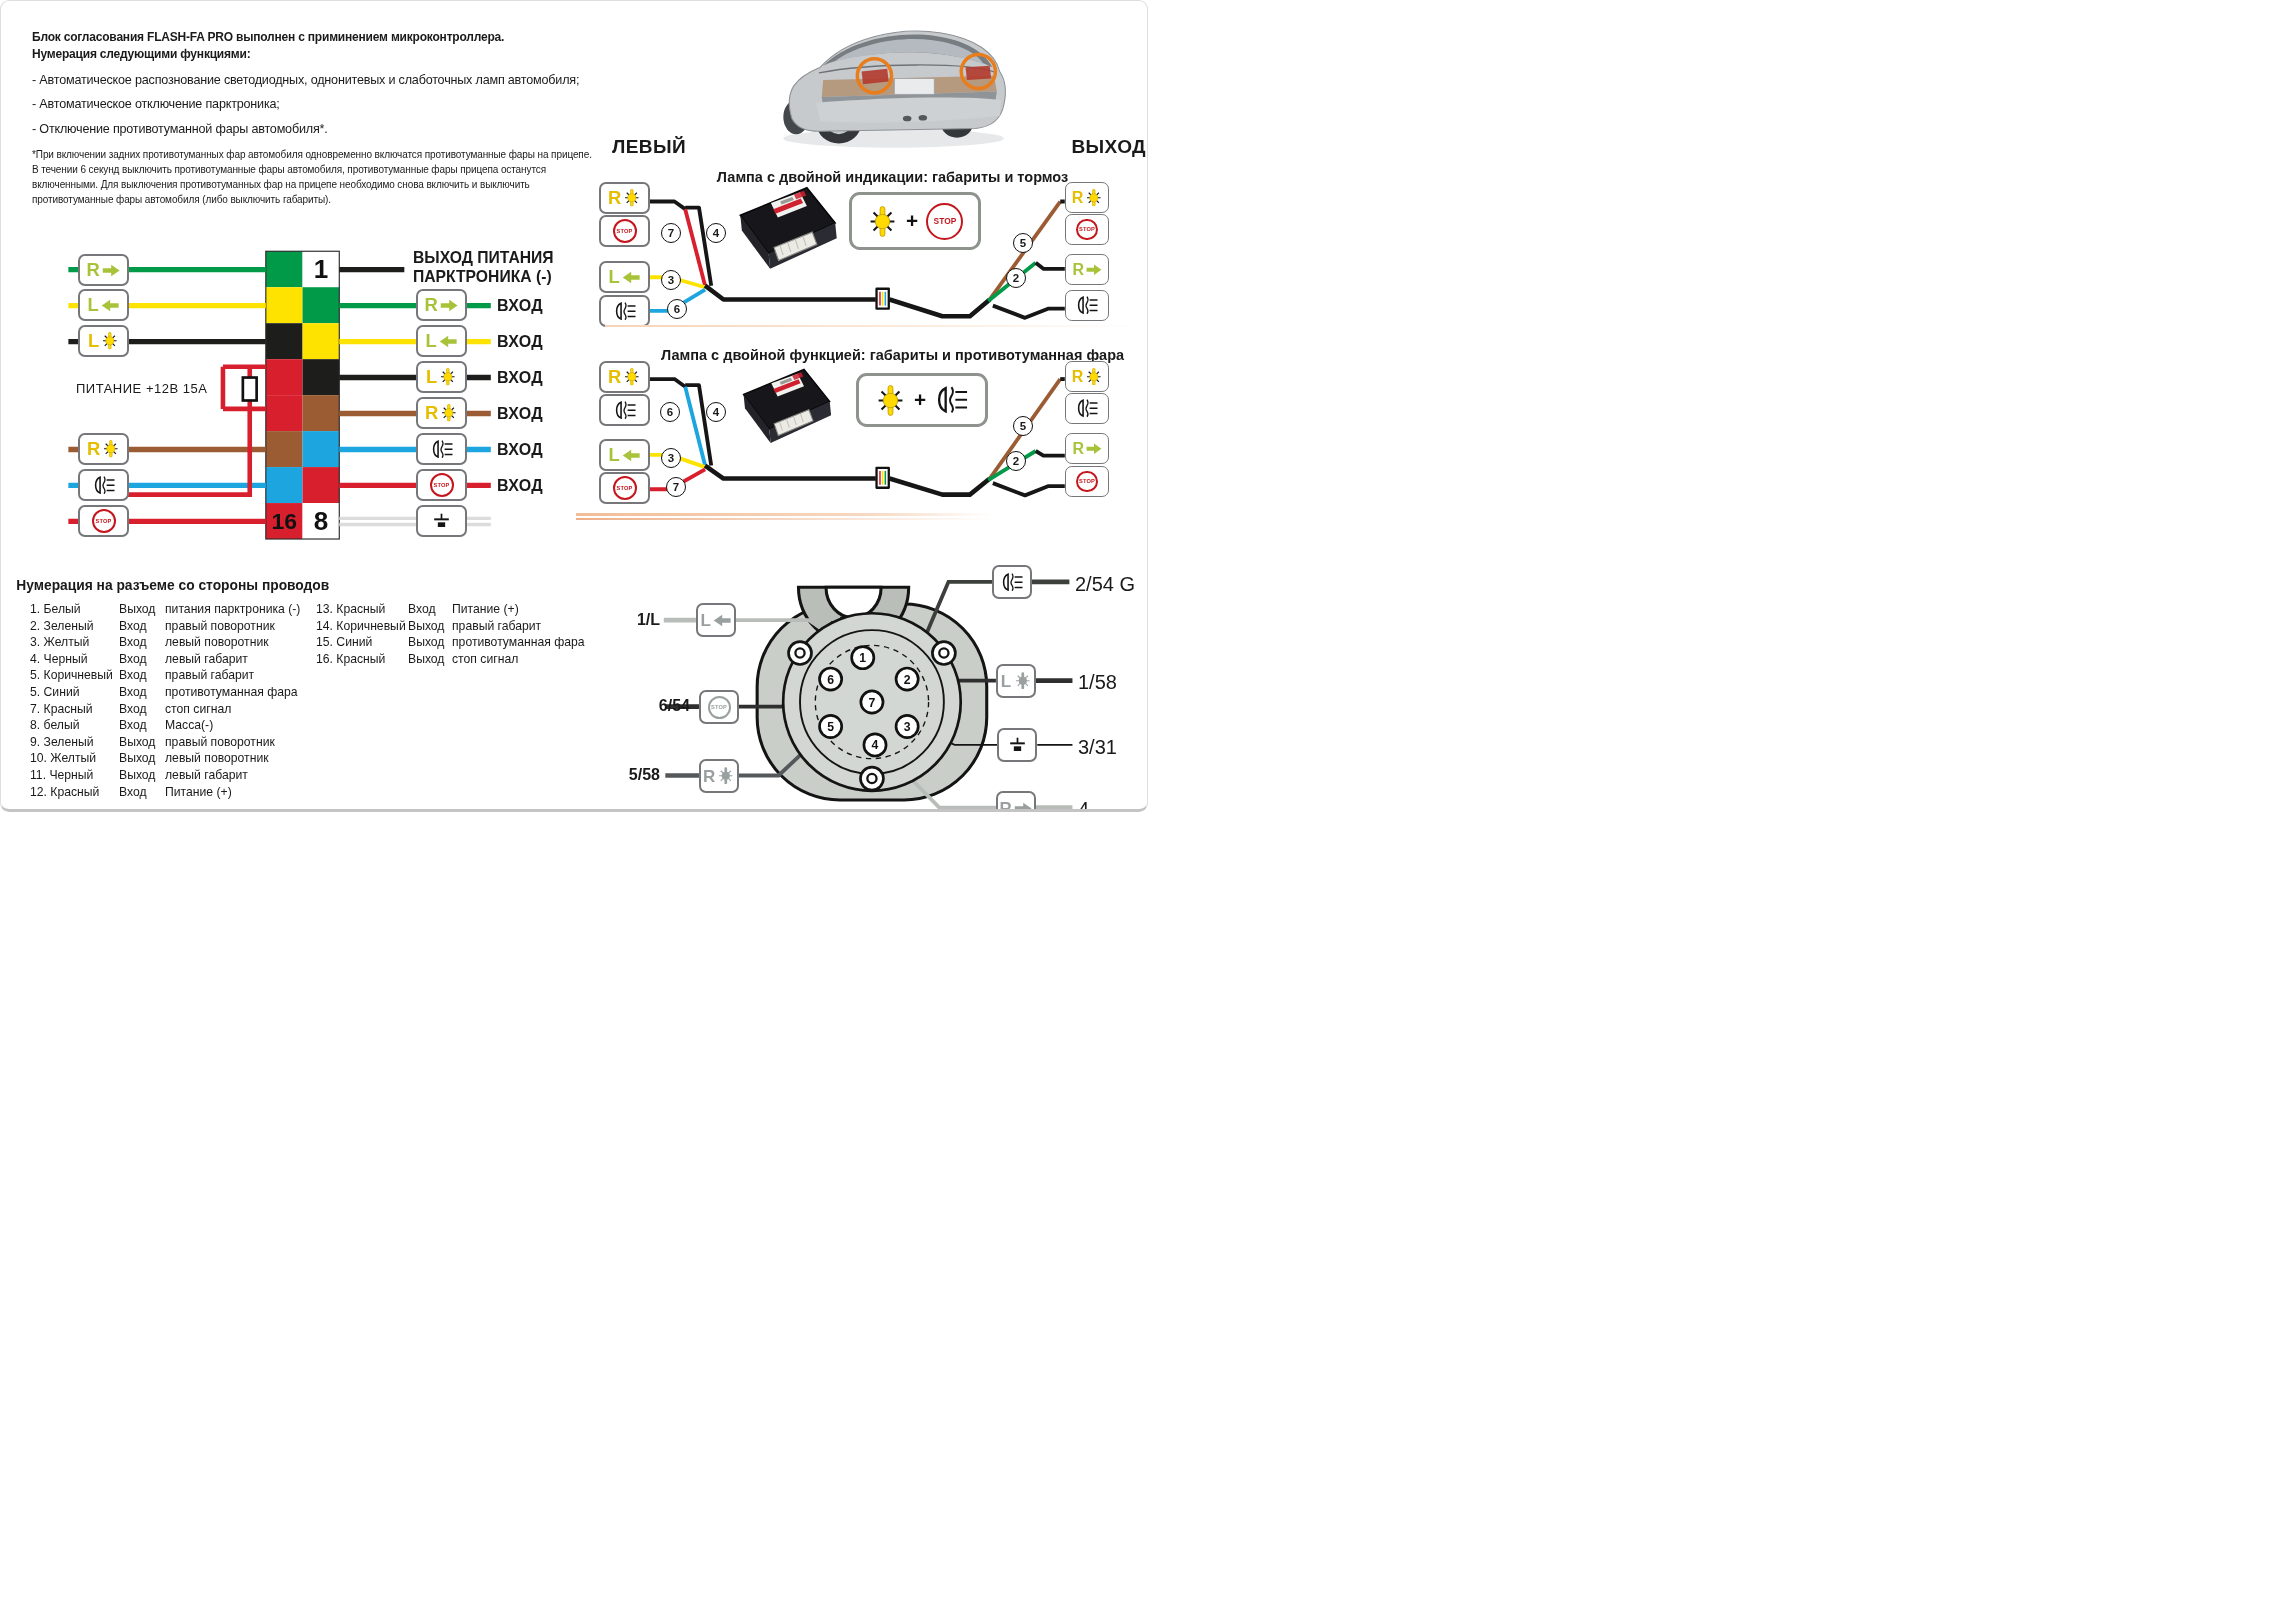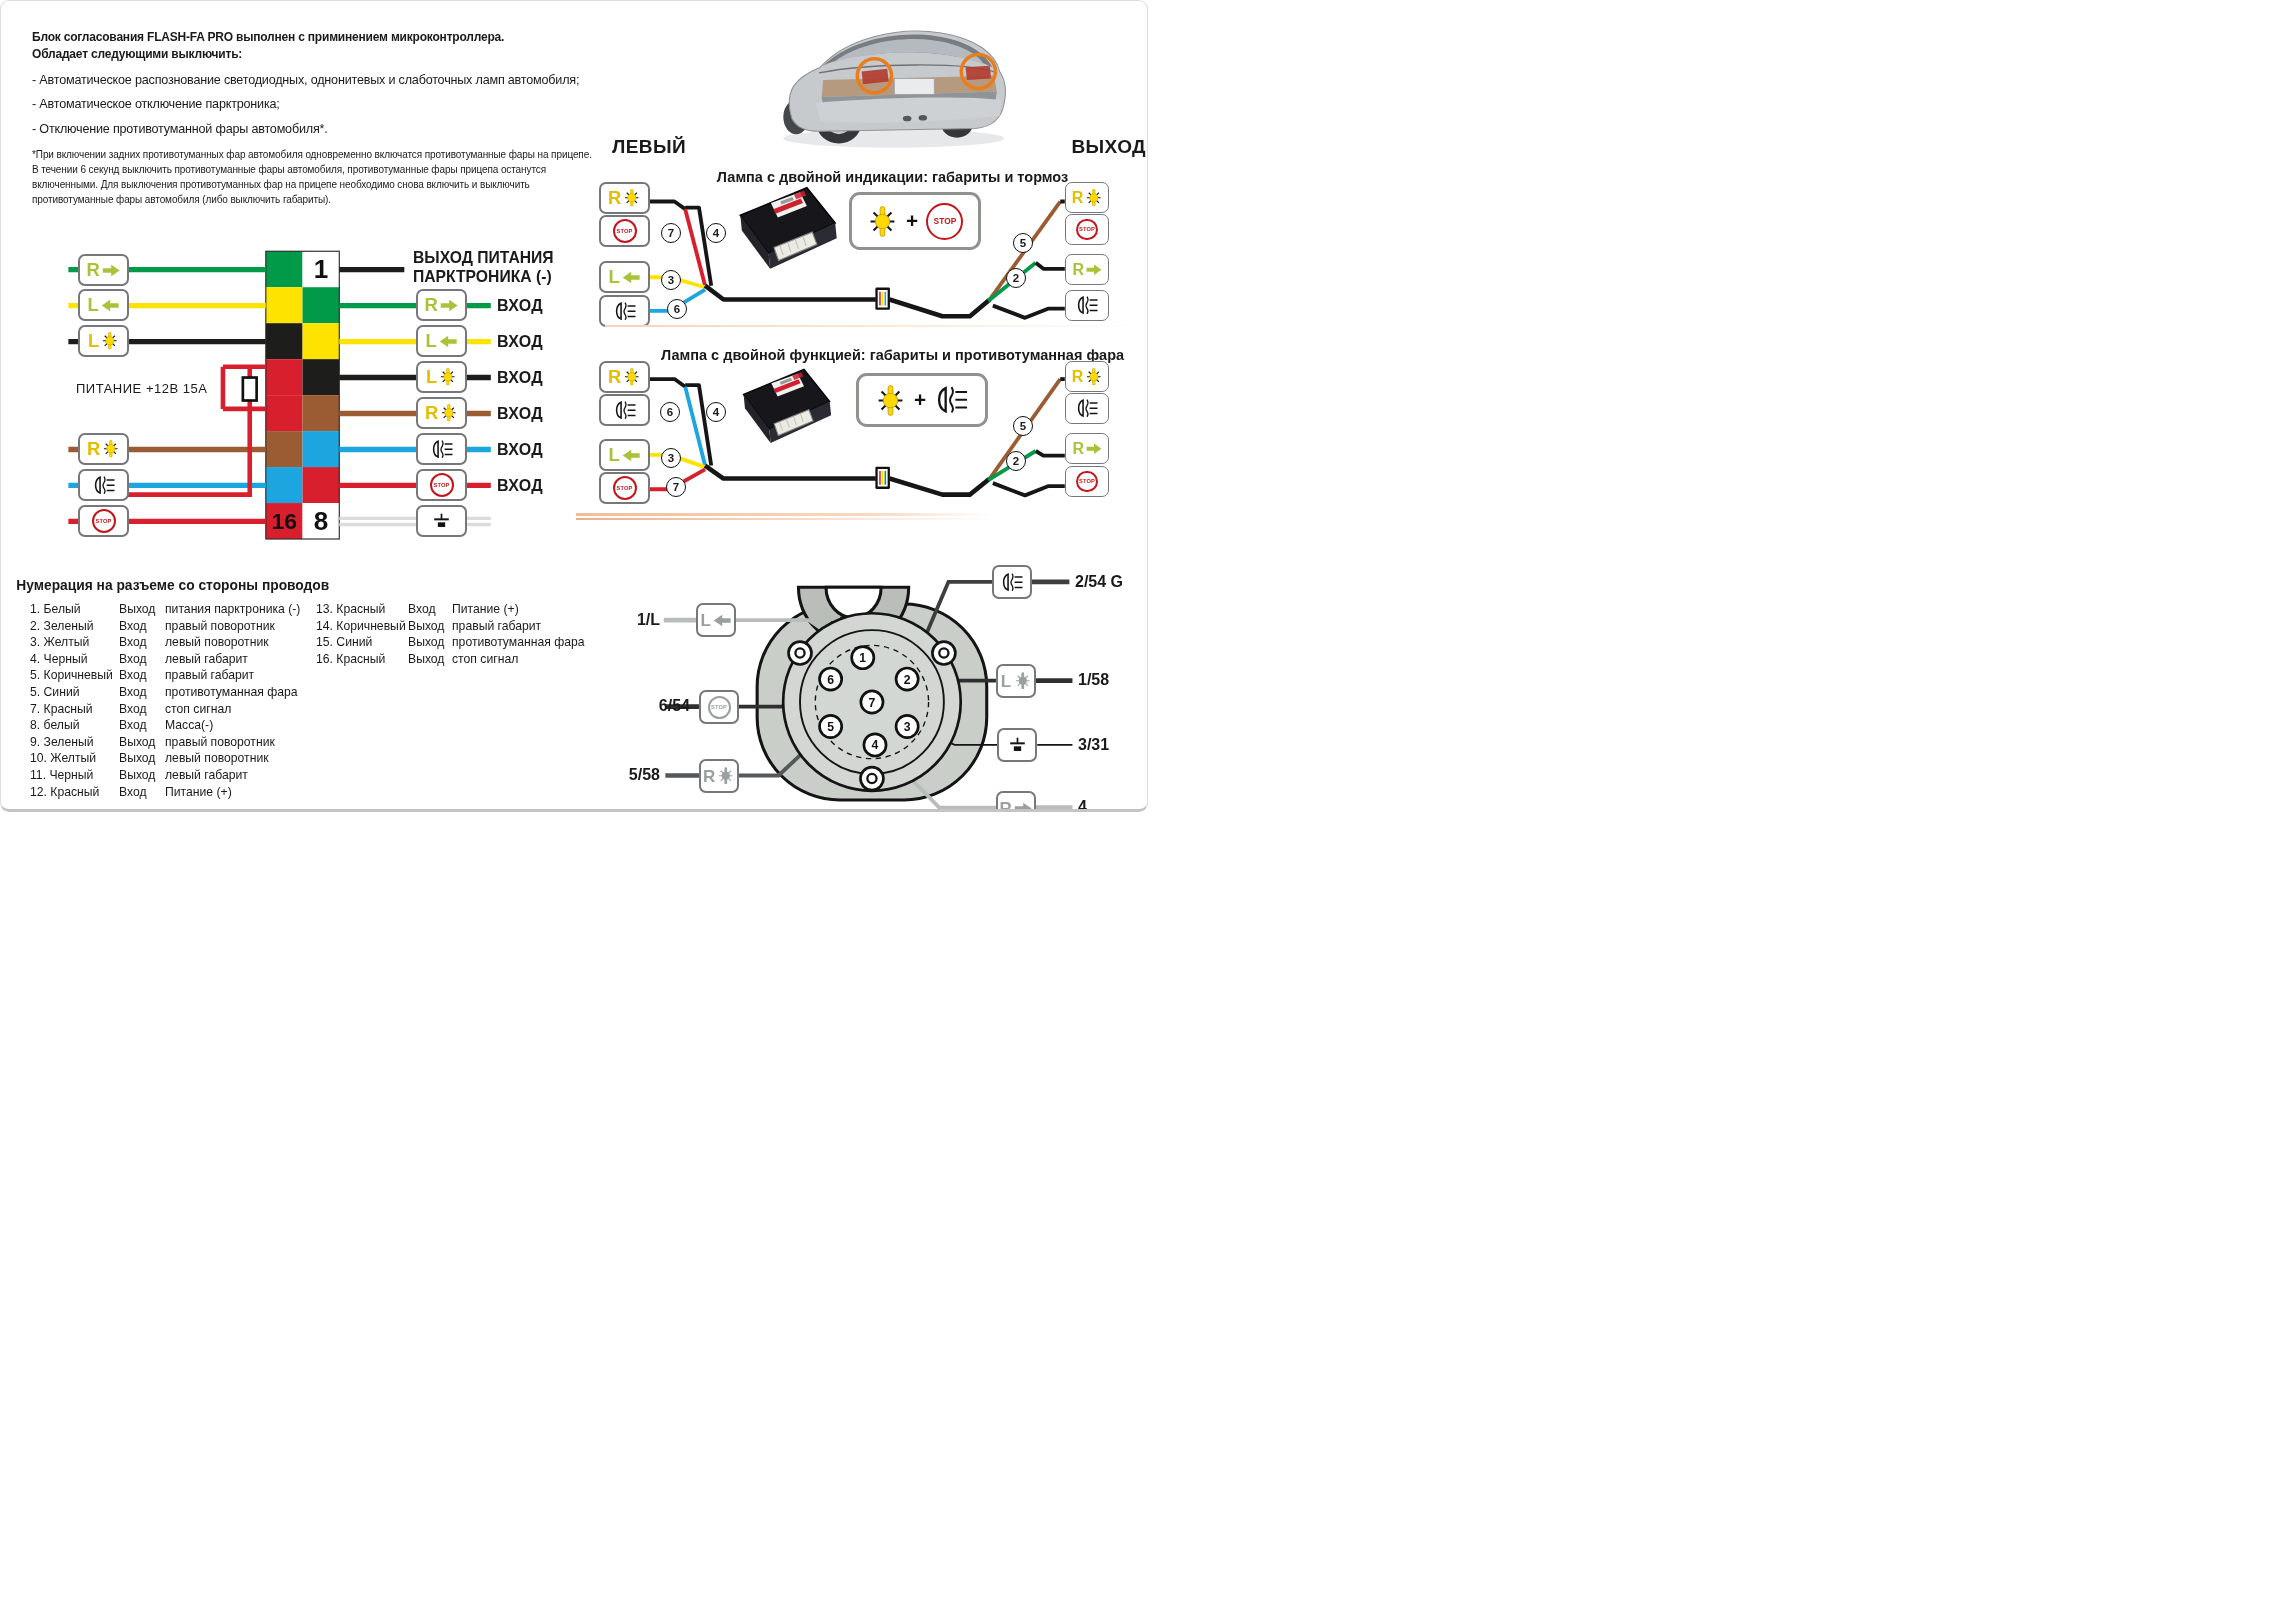--- a/index.html
+++ b/index.html
@@ -46,21 +46,21 @@
   .side{position:absolute;font-weight:bold;font-size:19px;letter-spacing:0.4px;z-index:2}
   .dtitle{position:absolute;left:635px;width:513px;text-align:center;font-weight:bold;font-size:14.5px;z-index:2}
   .lamp{position:absolute;border:3.1px solid #8e938e;border-radius:10.7px;background:#fff;display:flex;
         align-items:center;justify-content:center;gap:8.4px;z-index:2}
   .lamp .sunL{width:31px;height:31px}
   .lamp .plus{font-size:20.7px;font-weight:bold;color:#111}
   .srL{width:37px;height:37px;border:2.7px solid #c4161c;border-radius:50%;display:flex;align-items:center;justify-content:center;flex:none}
   .srL span{font-size:8.4px;font-weight:bold;color:#c4161c}
   .lamp .fgL{width:35px;height:27.5px;color:#141414}
   .cl-l{position:absolute;width:55px;text-align:right;font-weight:bold;font-size:16px;z-index:2}
-  .cl-r{position:absolute;font-weight:bold;font-size:16px;z-index:2}
+  .cl-r{position:absolute;font-weight:normal;font-size:20px;z-index:2}
   .div1{position:absolute;left:604px;top:324px;width:536px;height:2.3px;z-index:2;
         background:linear-gradient(90deg,#f6d3b8,#fbe9da 55%,rgba(255,255,255,0))}
   .div2a{position:absolute;left:575px;top:512px;width:417px;height:3.1px;z-index:2;
         background:linear-gradient(90deg,#f2bd98,#f7d8c0 70%,rgba(255,255,255,0))}
   .div2b{position:absolute;left:575px;top:517px;width:417px;height:2.3px;z-index:2;
         background:linear-gradient(90deg,#edae86,rgba(255,255,255,0))}
 </style>
 </head>
 <body>
 
@@ -314,21 +314,21 @@
       <circle cx="1084" cy="886" r="14.5" fill="#fff" stroke="#111" stroke-width="3.5"></circle>
       <text x="1084" y="892">6</text>
       <circle cx="1138" cy="916" r="14.5" fill="#fff" stroke="#111" stroke-width="3.5"></circle>
       <text x="1138" y="922">7</text>
     </g>
   </g>
 </svg>
 
 <div class="intro">
   <p class="b">Блок согласования FLASH-FA PRO выполнен с приминением микроконтроллера.</p>
-  <p class="b">Обладает следующими выключить:</p>
+  <p class="b">Нумерация следующими функциями:</p>
   <p class="feat">- Автоматическое распознование светодиодных, однонитевых  и слаботочных ламп автомобиля;</p>
   <p class="feat">- Автоматическое отключение парктроника;</p>
   <p class="feat">-  Отключение противотуманной фары автомобиля*.</p>
   <p class="note">*При включении задних противотуманных фар автомобиля одновременно включатся противотуманные фары на прицепе. В течении 6 секунд выключить противотуманные фары автомобиля, противотуманные фары прицепа останутся включенными. Для выключения противотуманных фар на прицепе необходимо снова включить и выключить противотуманные фары автомобиля (либо выключить габариты).</p>
 </div>
 
 <div class="ib" style="left:77px;top:253px">
   <span class="lt lime">R</span>
   <svg class="ar" style="color:#a8c33a" viewBox="0 0 24 17" width="18.4" height="13">
         <use href="#arr-r"></use>

